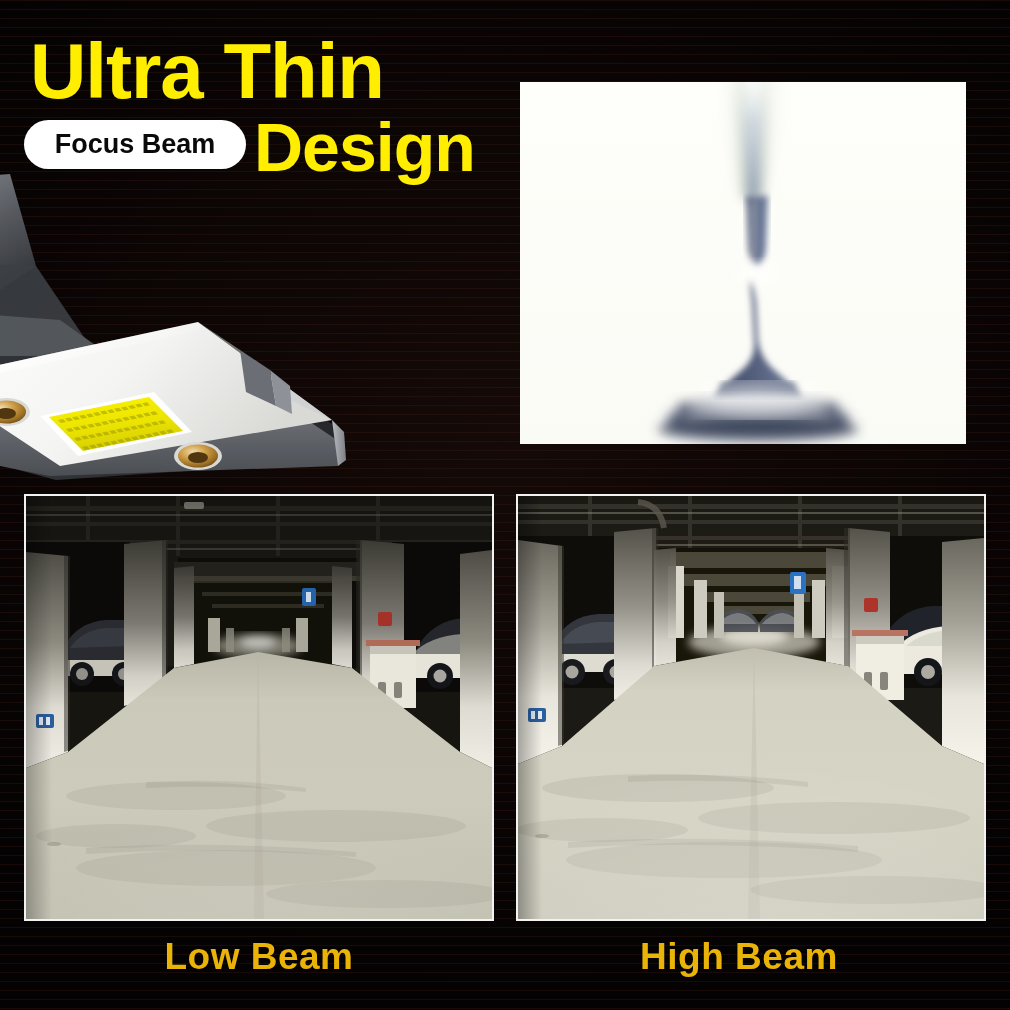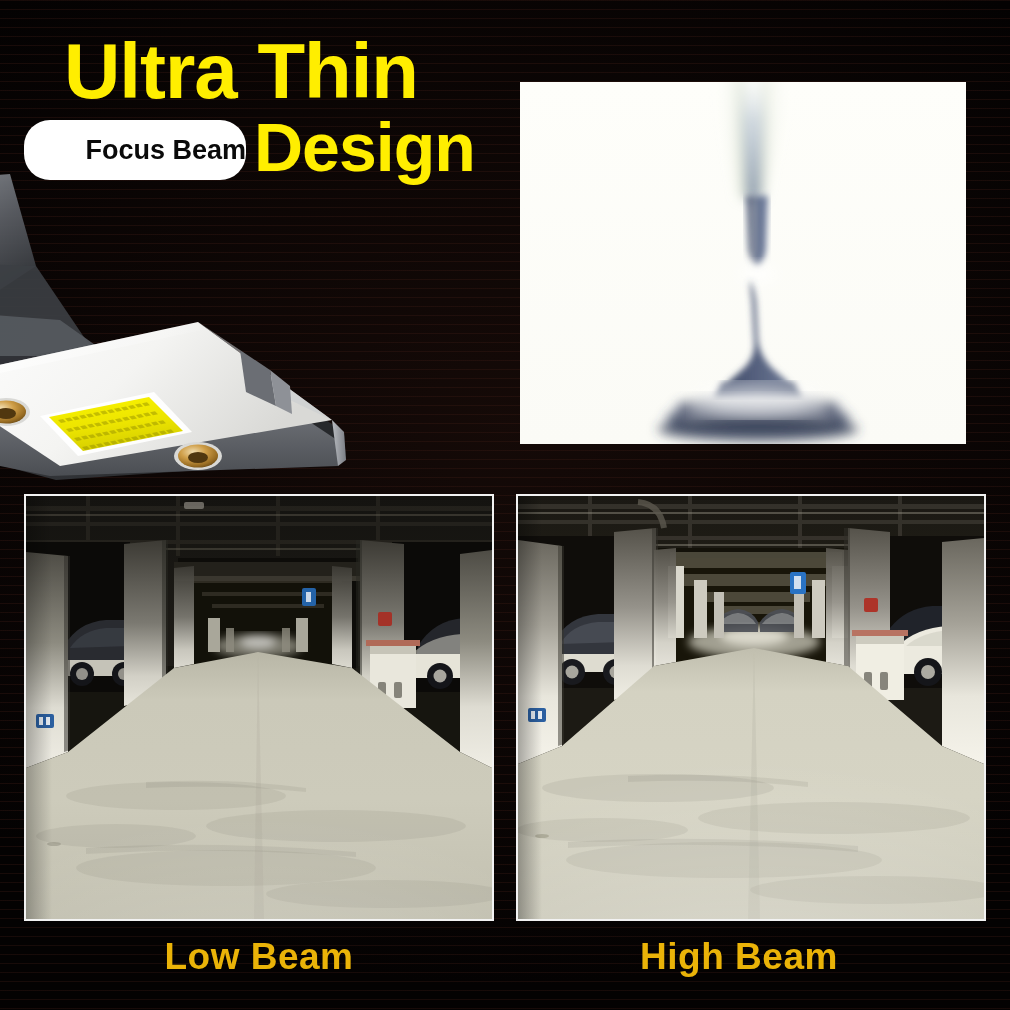--- a/index.html
+++ b/index.html
@@ -14,25 +14,25 @@
       rgba(0,0,0,0) 1px, rgba(0,0,0,0) 9px);
     pointer-events:none;}
   #vign{position:absolute;inset:0;
     background:radial-gradient(120% 90% at 50% 42%, rgba(60,28,20,.30) 0%, rgba(0,0,0,0) 62%);
     pointer-events:none;}
 
   
   #headline{position:absolute;left:0;top:0;width:520px;height:190px;}
   .hl-line{position:absolute;color:#ffee00;font-weight:bold;letter-spacing:-1px;
     line-height:1;white-space:nowrap;}
-  #hl-ultrathin{left:30px;top:32px;font-size:78px;margin-left:34px;}
+  #hl-ultrathin{left:30px;top:32px;font-size:78px;}
   #hl-design{left:254px;top:113px;font-size:68px;text-align:right;}
 
-  #focus-pill{position:absolute;left:24px;top:120px;width:222px;height:60px;
-    background:#fff;border-radius:26px;display:flex;align-items:center;justify-content:flex-end;}
+  #focus-pill{position:absolute;left:24px;top:120px;width:222px;height:49px;
+    background:#fff;border-radius:26px;display:flex;align-items:center;justify-content:center;}
   #focus-pill span{color:#0a0a0a;font-size:27px;font-weight:bold;letter-spacing:0px;}
 
   
   #bulb{position:absolute;left:-60px;top:170px;width:470px;height:310px;}
   #bulb svg{display:block;}
 
   
   #beam-panel{position:absolute;left:520px;top:82px;width:446px;height:362px;
     background:#fdfdf8;overflow:hidden;}
   #beam-panel svg{display:block;}

